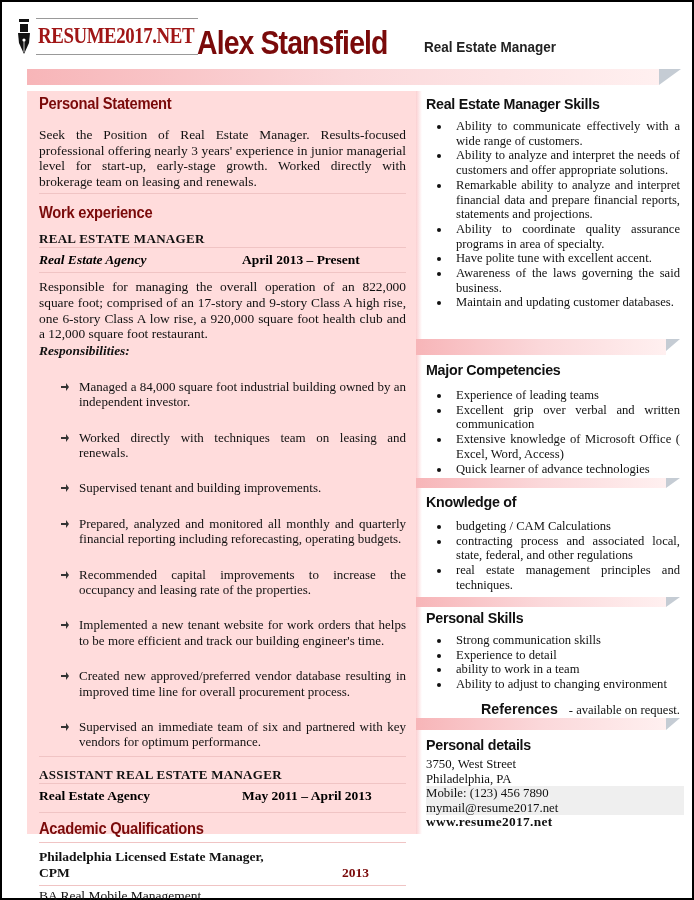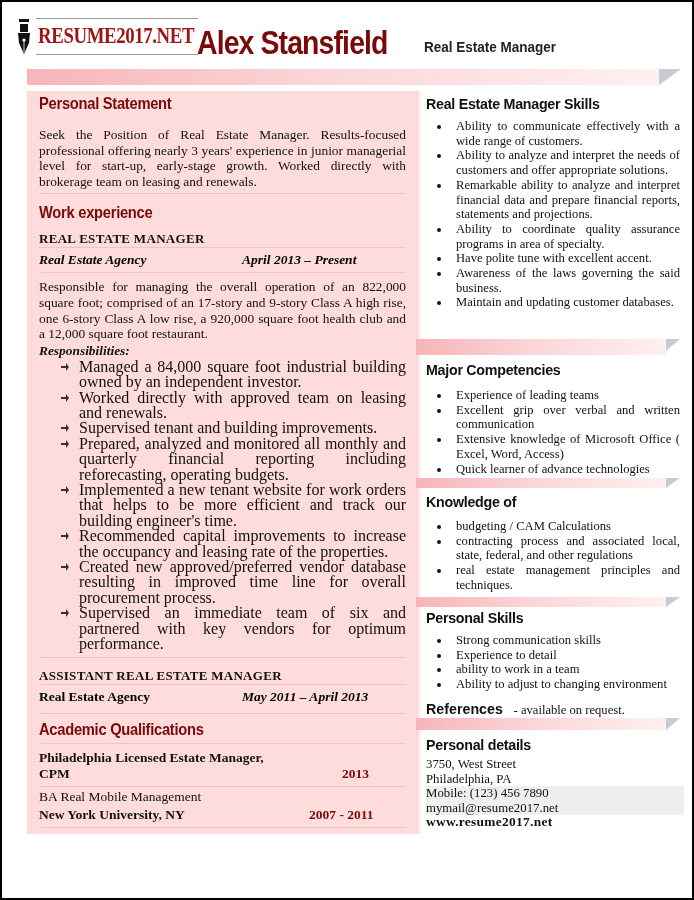--- a/index.html
+++ b/index.html
@@ -52,24 +52,24 @@
       font-family: "Liberation Sans", sans-serif; font-weight: bold;
       color: #7a0a0a; font-size: 16px; letter-spacing: -0.3px;
       transform: scaleX(0.92); transform-origin: left center; white-space: nowrap;
     }
     .p { font-size: 13.4px; line-height: 15.6px; text-align: justify; }
     .sep { border-bottom: 1px solid #f0c4c4; }
     .job-title { font-weight: bold; font-size: 13px; letter-spacing: 0.3px; margin-top: 8px; }
     .job-row { display: flex; font-size: 13.5px; color: #000000; margin-top: 4px; }
     .job-row .co { width: 203px; font-style: italic; font-weight: bold; }
     .job-row .co.plain { font-style: normal; }
-    .job-row .dt { font-style: italic; font-weight: bold; }
+    .job-row .dt { font-weight: bold; }
     .resp-label { font-weight: bold; font-style: italic; font-size: 13.4px; margin-top: 1px; }
     ul.arrows { list-style: none; margin-left: 40px; }
-    ul.arrows li { position: relative; font-size: 16px; line-height: 15.4px; text-align: justify; }
+    ul.arrows li { position: relative; font-size: 13px; line-height: 15.4px; text-align: justify; margin-top: 20px; }
     ul.arrows li .arr {
       position: absolute; left: -18px; top: 4px; width: 8px; height: 8px;
     }
     .edu-row { display: flex; font-size: 13.5px; }
     .edu-row .l { width: 290px; }
     .bold { font-weight: bold; }
     .yr { color: #7a0a0a; font-weight: bold; }
     
     .right { position: absolute; left: 414px; top: 89px; width: 276px; }
     .rsec { position: absolute; left: 0; width: 264px; padding-left: 10px; }
@@ -136,33 +136,33 @@
     </div>
     <div class="sep" style="margin-top:4px;"></div>
     <div class="p" style="margin-top:6px;">Responsible for managing the overall operation of an 822,000 square foot; comprised of an 17-story and 9-story Class A high rise, one 6-story Class A low rise, a 920,000 square foot health club and a 12,000 square foot restaurant.</div>
     <div class="resp-label">Responsibilities:</div>
     <ul class="arrows">
       <li><svg class="arr" viewBox="0 0 8 8">
             <path d="M0 3 L5 3 L5 0 L8 4 L5 8 L5 5 L0 5 Z" fill="#333"></path>
           </svg><span>Managed a 84,000 square foot industrial building owned by an independent investor.</span></li>
       <li><svg class="arr" viewBox="0 0 8 8">
             <path d="M0 3 L5 3 L5 0 L8 4 L5 8 L5 5 L0 5 Z" fill="#333"></path>
-          </svg><span>Worked directly with approved team on leasing and renewals.</span></li>
+          </svg><span>Worked directly with techniques team on leasing and renewals.</span></li>
       <li><svg class="arr" viewBox="0 0 8 8">
             <path d="M0 3 L5 3 L5 0 L8 4 L5 8 L5 5 L0 5 Z" fill="#333"></path>
           </svg><span>Supervised tenant and building improvements.</span></li>
       <li><svg class="arr" viewBox="0 0 8 8">
             <path d="M0 3 L5 3 L5 0 L8 4 L5 8 L5 5 L0 5 Z" fill="#333"></path>
           </svg><span>Prepared, analyzed and monitored all monthly and quarterly financial reporting including reforecasting, operating budgets.</span></li>
       <li><svg class="arr" viewBox="0 0 8 8">
             <path d="M0 3 L5 3 L5 0 L8 4 L5 8 L5 5 L0 5 Z" fill="#333"></path>
+          </svg><span>Recommended capital improvements to increase the occupancy and leasing rate of the properties.</span></li>
+      <li><svg class="arr" viewBox="0 0 8 8">
+            <path d="M0 3 L5 3 L5 0 L8 4 L5 8 L5 5 L0 5 Z" fill="#333"></path>
           </svg><span>Implemented a new tenant website for work orders that helps to be more efficient and track our building engineer's time.</span></li>
-      <li><svg class="arr" viewBox="0 0 8 8">
-            <path d="M0 3 L5 3 L5 0 L8 4 L5 8 L5 5 L0 5 Z" fill="#333"></path>
-          </svg><span>Recommended capital improvements to increase the occupancy and leasing rate of the properties.</span></li>
       <li><svg class="arr" viewBox="0 0 8 8">
             <path d="M0 3 L5 3 L5 0 L8 4 L5 8 L5 5 L0 5 Z" fill="#333"></path>
           </svg><span>Created new approved/preferred vendor database resulting in improved time line for overall procurement process.</span></li>
       <li><svg class="arr" viewBox="0 0 8 8">
             <path d="M0 3 L5 3 L5 0 L8 4 L5 8 L5 5 L0 5 Z" fill="#333"></path>
           </svg><span>Supervised an immediate team of six and partnered with key vendors for optimum performance.</span></li>
     </ul>
     <div class="sep" style="margin-top:6px;"></div>
 
     <div class="job-title" style="margin-top:10px;">ASSISTANT REAL ESTATE MANAGER</div>
@@ -238,21 +238,21 @@
       </div>
 
     <div class="rsec" style="top:518px;">
       <div class="h-dark">Personal Skills</div>
       <ul class="dots" style="margin-top:6px;">
         <li>Strong communication skills</li>
         <li>Experience to detail</li>
         <li>ability to work in a team</li>
         <li>Ability to adjust to changing environment</li>
       </ul>
-      <div style="margin-top:8px;">
+      <div style="margin-top:8px;text-align:right;">
         <span class="ref-lbl">References</span>
         <span class="ref-txt">- available on request.</span>
       </div>
     </div>
     <div class="band rband" style="top:627px;height:12px;">
         <span class="tri" style="border-top-width:12px;border-right-width:14px;right:-14px;"></span>
       </div>
 
     <div class="rsec" style="top:645px;">
       <div class="h-dark">Personal details</div>

